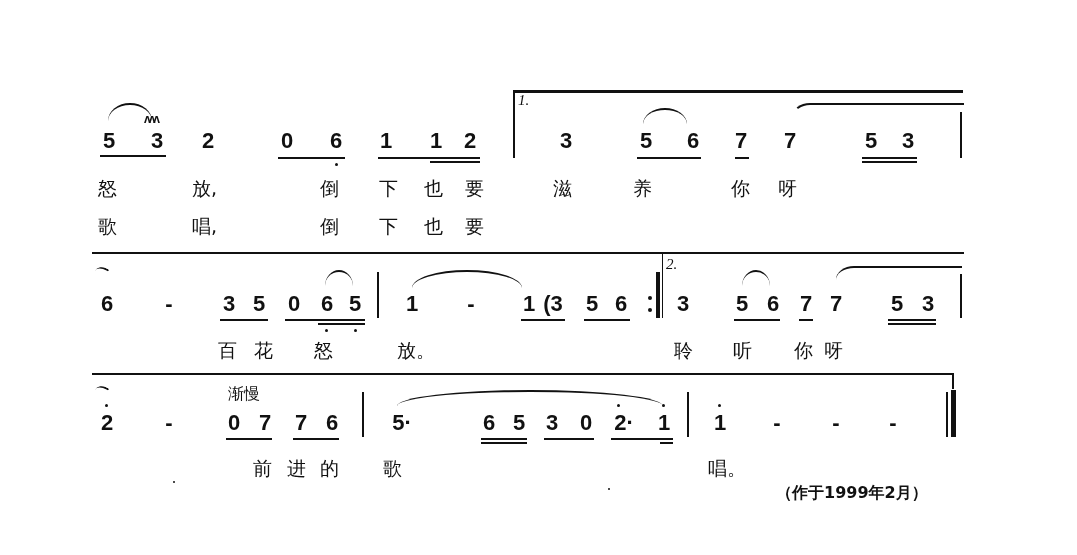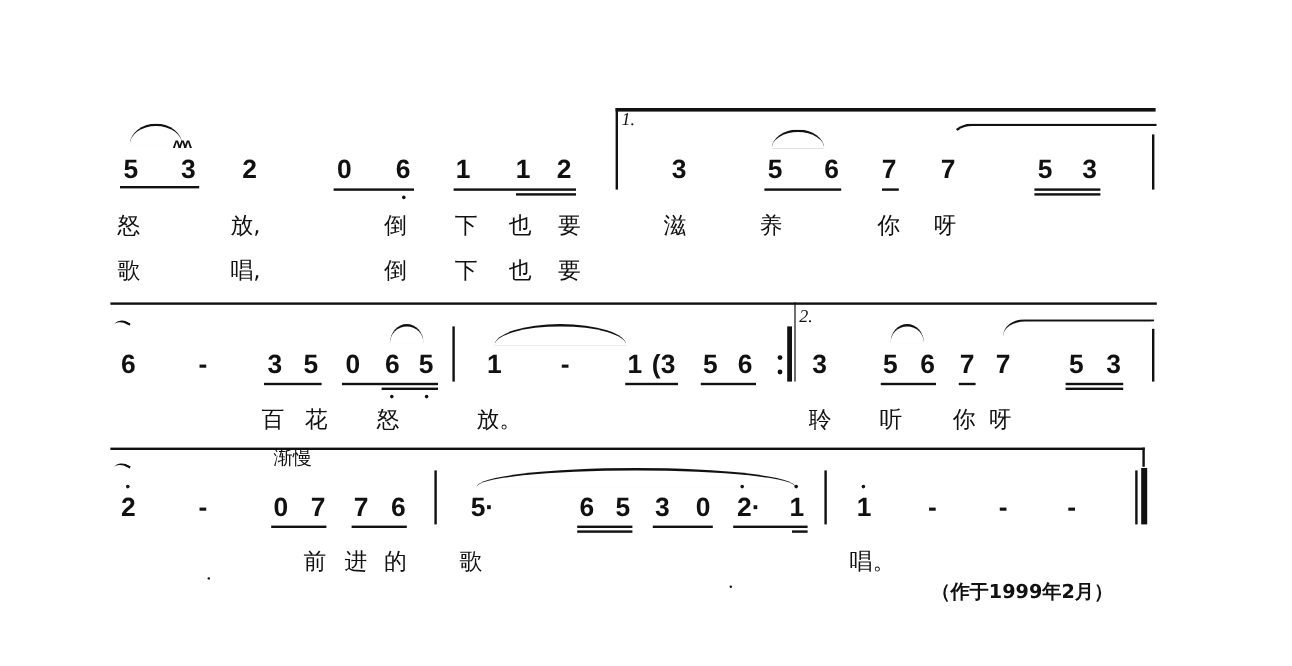--- a/index.html
+++ b/index.html
@@ -158,21 +158,21 @@
   <span class="lyric" style="left:794px;top:340px;">你</span>
   <span class="lyric" style="left:824px;top:340px;">呀</span>
 </div>
 
 <div>
   <div class="hline" style="left:92px;top:373px;width:862px;height:2px;"></div>
   <div class="vline" style="left:952px;top:373px;height:16px;width:2px;"></div>
 
   <div class="abs" style="left:95px;top:385px;width:12px;height:10px;border-top:2px solid #111;border-top-left-radius:10px 8px;transform:rotate(30deg);"></div>
 
-  <span class="small-text" style="left:228px;top:372px;">渐慢</span>
+  <span class="small-text" style="left:228px;top:384px;">渐慢</span>
 
   <div class="dot" style="left:105px;top:404px;"></div>
   <span class="note" style="left:98px;top:412px;">2</span>
   <span class="note" style="left:160px;top:412px;">-</span>
 
   <span class="note" style="left:225px;top:412px;">0</span>
   <span class="note" style="left:256px;top:412px;">7</span>
   <div class="uline" style="left:226px;top:438px;width:46px;"></div>
   <span class="note" style="left:292px;top:412px;">7</span>
   <span class="note" style="left:323px;top:412px;">6</span>

